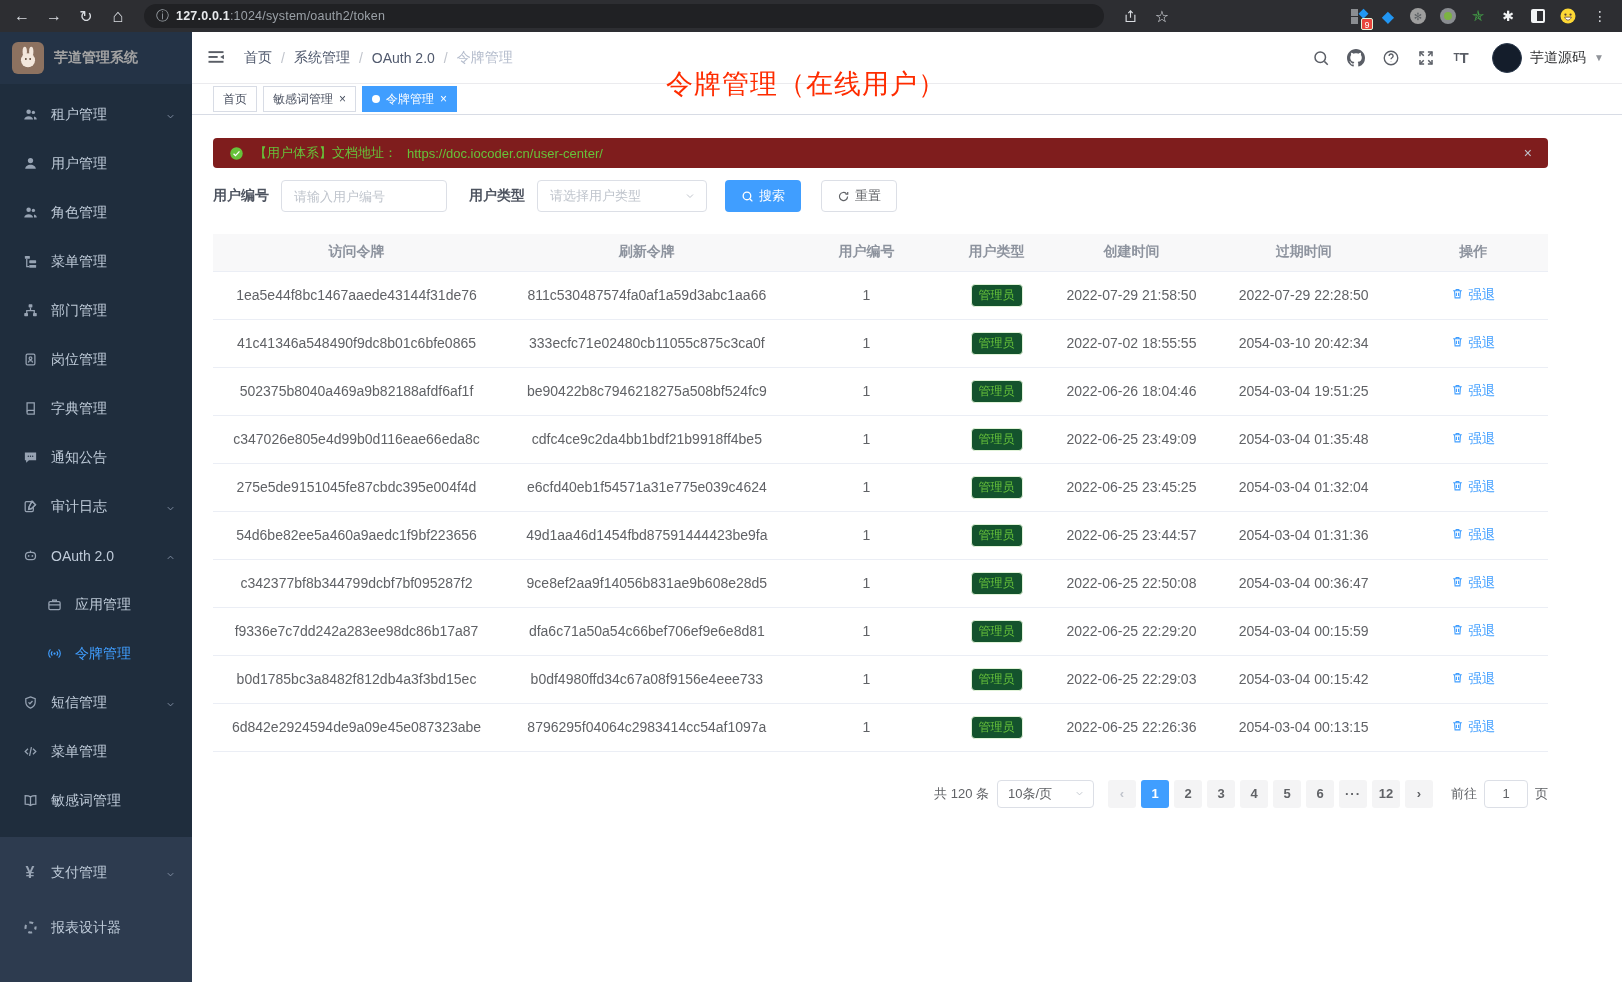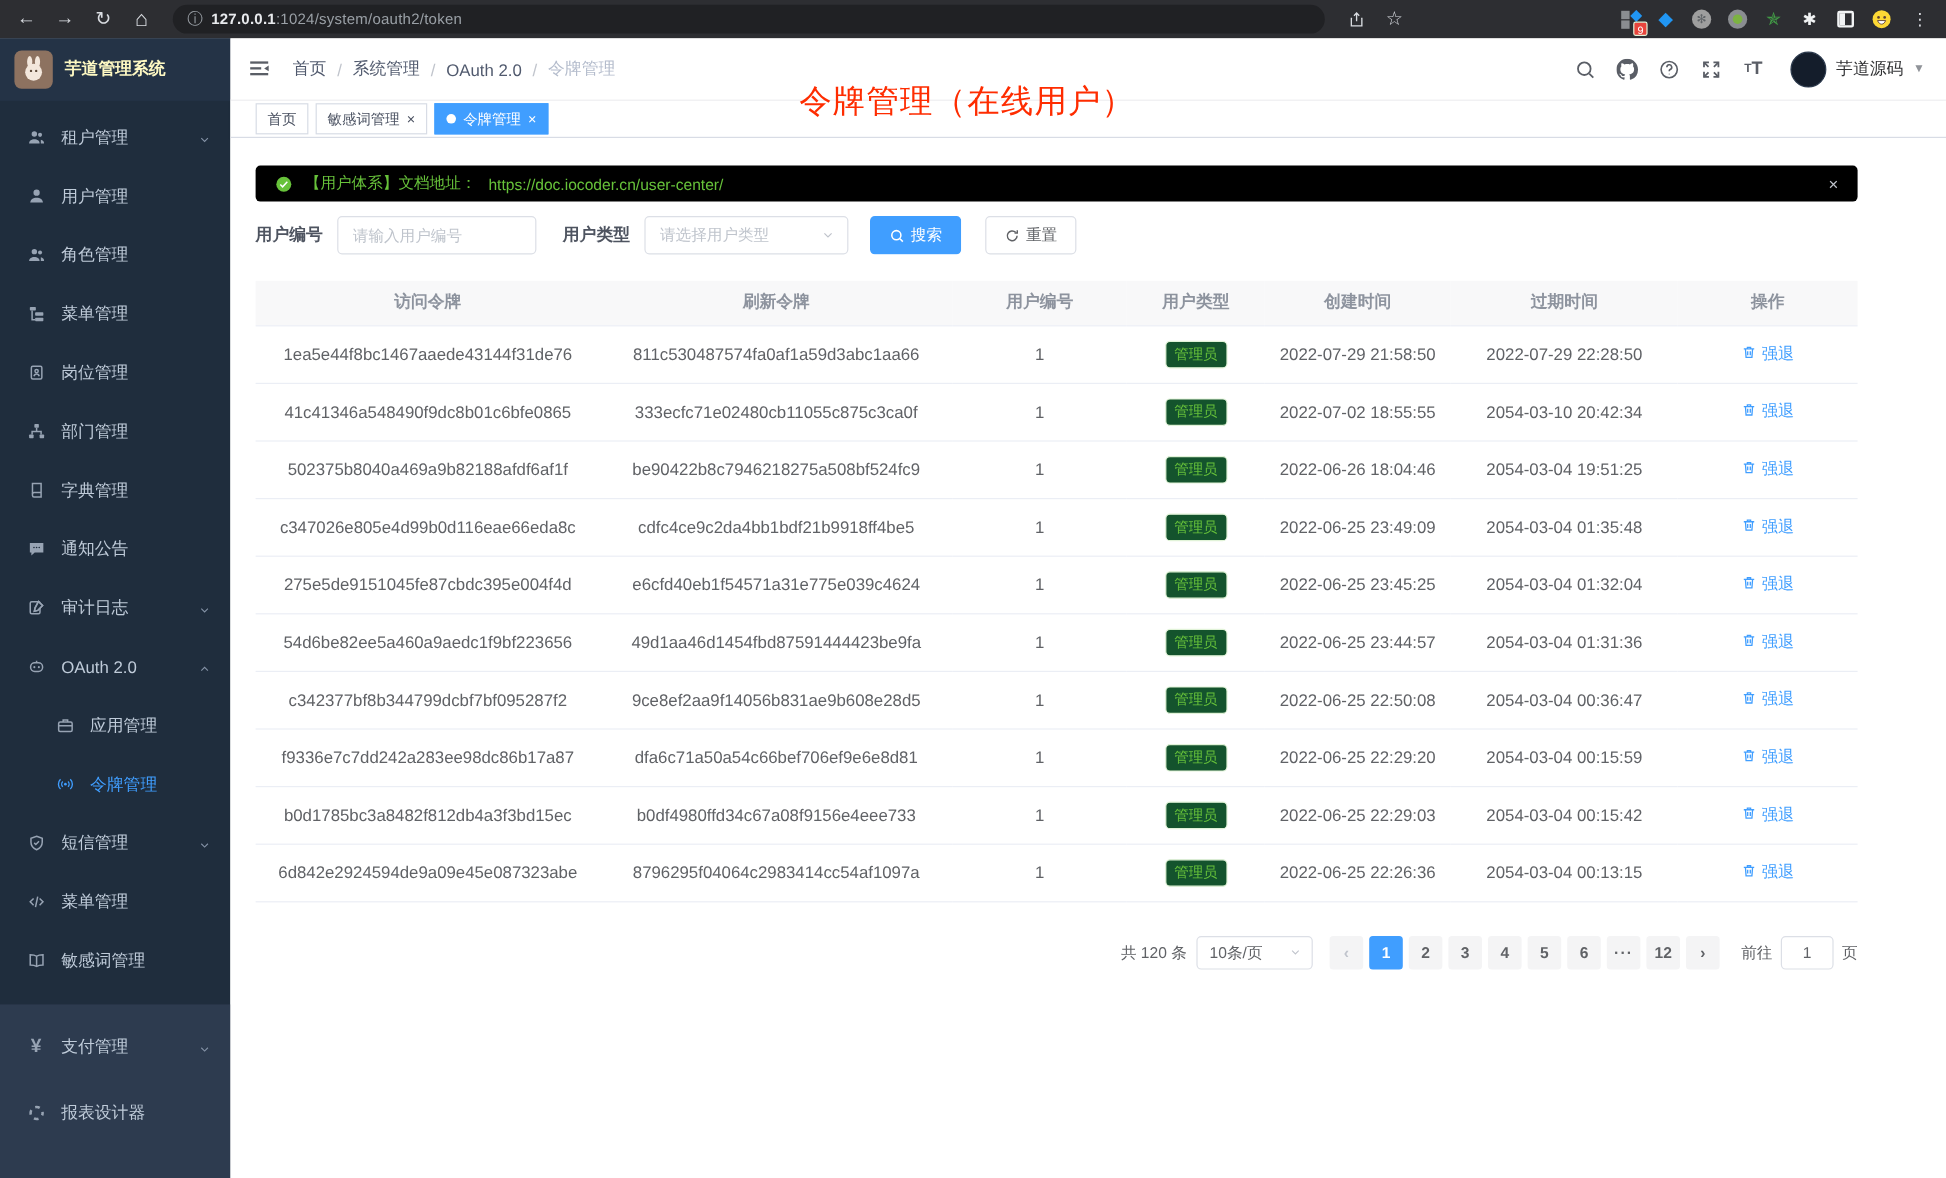--- a/index.html
+++ b/index.html
@@ -26,21 +26,21 @@
   .halfsq { width:14px; height:14px; border:2px solid #f1f3f4; border-radius:2px; background:linear-gradient(90deg,#f1f3f4 45%,transparent 45%); }
   .emoji { width:18px; height:18px; }
 
   
   .app { display:flex; height:950px; }
 
   
   .sidebar { width:192px; background:#1f2d3d; display:flex; flex-direction:column; flex-shrink:0; }
   .logo-row { height:52px; background:#243346; display:flex; align-items:center; gap:10px; padding-left:12px; flex-shrink:0; }
   .logo-av { width:32px; height:32px; border-radius:6px; background:#8d7260; display:flex; align-items:center; justify-content:center; overflow:hidden; }
-  .logo-title { color:#fef9c3; font-size:14px; font-weight:700; }
+  .logo-title { color:#a3a3a3; font-size:14px; font-weight:700; }
   .menu { padding-top:6px; }
   .menu-item { height:49px; display:flex; align-items:center; gap:13px; padding:0 16px 0 22px; color:#bfcbd9; font-size:14px; cursor:pointer; }
   .menu-item .mi { width:16px; height:16px; color:#97a3b3; display:flex; align-items:center; justify-content:center; flex-shrink:0; }
   .menu-item .mi svg { width:15px; height:15px; }
   .menu-item.child { padding-left:46px; }
   .menu-item.active, .menu-item.active .mi { color:#409eff; }
   .menu-item .arrow { margin-left:auto; color:#8492a6; width:11px; height:11px; }
   .menu-item .arrow svg { width:11px; height:11px; }
   .menu-item .arrow.up svg { transform:rotate(180deg); }
   .menu-sec2 { background:#2d3b4f; flex:1; padding-top:11px; margin-top:12px; }
@@ -72,21 +72,21 @@
   .tag .dot { width:8px; height:8px; border-radius:50%; background:#fff; display:none; }
   .tag.active { background:#409eff; border-color:#409eff; color:#fff; }
   .tag.active .dot { display:inline-block; }
   .tag .x { font-size:12px; line-height:1; }
 
   
   .annotation { position:absolute; left:474px; top:34px; font-size:27px; font-weight:500; letter-spacing:1px; z-index:40; white-space:nowrap; }
 
   
   .content { flex:1; background:#fff; padding:23px 74px 0 21px; position:relative; }
-  .alert { height:30px; background:#000000; border-radius:4px; display:flex; align-items:center; padding:0 16px; gap:10px; font-size:13px; color:#67c23a; }
+  .alert { height:30px; background:#7f1d1d; border-radius:4px; display:flex; align-items:center; padding:0 16px; gap:10px; font-size:13px; color:#67c23a; }
   .alert svg { width:15px; height:15px; flex-shrink:0; }
   .alert a { color:#67c23a; text-decoration:none; }
   .alert .close { margin-left:auto; color:#c0c4cc; font-size:14px; cursor:pointer; }
 
   .filters { display:flex; align-items:center; margin-top:12px; gap:10px; }
   .f-label { font-size:14px; font-weight:700; color:#4e5460; margin-right:2px; }
   .f-input { width:166px; height:32px; border:1px solid #dcdfe6; border-radius:4px; padding:10px 12px; font-size:13px; color:#606266; outline:none; }
   .f-input::placeholder { color:#bfc4cc; }
   .f-select { width:170px; height:32px; border:1px solid #dcdfe6; border-radius:4px; padding:0 10px 0 12px; font-size:13px; color:#bfc4cc; display:flex; align-items:center; justify-content:space-between; cursor:pointer; margin-right:8px; }
   .f-select svg { width:12px; height:12px; color:#c0c4cc; }
@@ -224,38 +224,38 @@
               <rect x="3" y="3" width="8" height="4.6" rx="1"></rect>
               <rect x="10" y="10" width="11" height="4.6" rx="1"></rect>
               <rect x="10" y="17.4" width="11" height="4.6" rx="1"></rect>
               <path d="M5 7.6h2V19h3v2H5z"></path>
             </svg>
           </span>
           <span class="mlabel">菜单管理</span>
         </div>
         <div class="menu-item">
           <span class="mi">
-            <svg viewBox="0 0 24 24" fill="none" stroke="currentColor" stroke-width="2">
-              <rect x="5" y="3.5" width="14" height="17" rx="2"></rect>
-              <circle cx="12" cy="10" r="2.2"></circle>
-              <path d="M8.5 16.8c.5-2 1.8-3 3.5-3s3 1 3.5 3"></path>
-            </svg>
-          </span>
-          <span class="mlabel">岗位管理</span>
-        </div>
-        <div class="menu-item">
-          <span class="mi">
             <svg viewBox="0 0 24 24" fill="currentColor">
               <rect x="9" y="2" width="6" height="5" rx="1"></rect>
               <rect x="2" y="16" width="6" height="5" rx="1"></rect>
               <rect x="16" y="16" width="6" height="5" rx="1"></rect>
               <path d="M11 7h2v4h6v5h-2v-3H7v3H5v-5h6z"></path>
             </svg>
           </span>
           <span class="mlabel">部门管理</span>
+        </div>
+        <div class="menu-item">
+          <span class="mi">
+            <svg viewBox="0 0 24 24" fill="none" stroke="currentColor" stroke-width="2">
+              <rect x="5" y="3.5" width="14" height="17" rx="2"></rect>
+              <circle cx="12" cy="10" r="2.2"></circle>
+              <path d="M8.5 16.8c.5-2 1.8-3 3.5-3s3 1 3.5 3"></path>
+            </svg>
+          </span>
+          <span class="mlabel">岗位管理</span>
         </div>
         <div class="menu-item">
           <span class="mi">
             <svg viewBox="0 0 24 24" fill="none" stroke="currentColor" stroke-width="2">
               <path d="M6.5 3h11.5v18H8.5a2 2 0 01-2-2z"></path>
               <path d="M6.5 17a2 2 0 012-2H18"></path>
             </svg>
           </span>
           <span class="mlabel">字典管理</span>
         </div>

